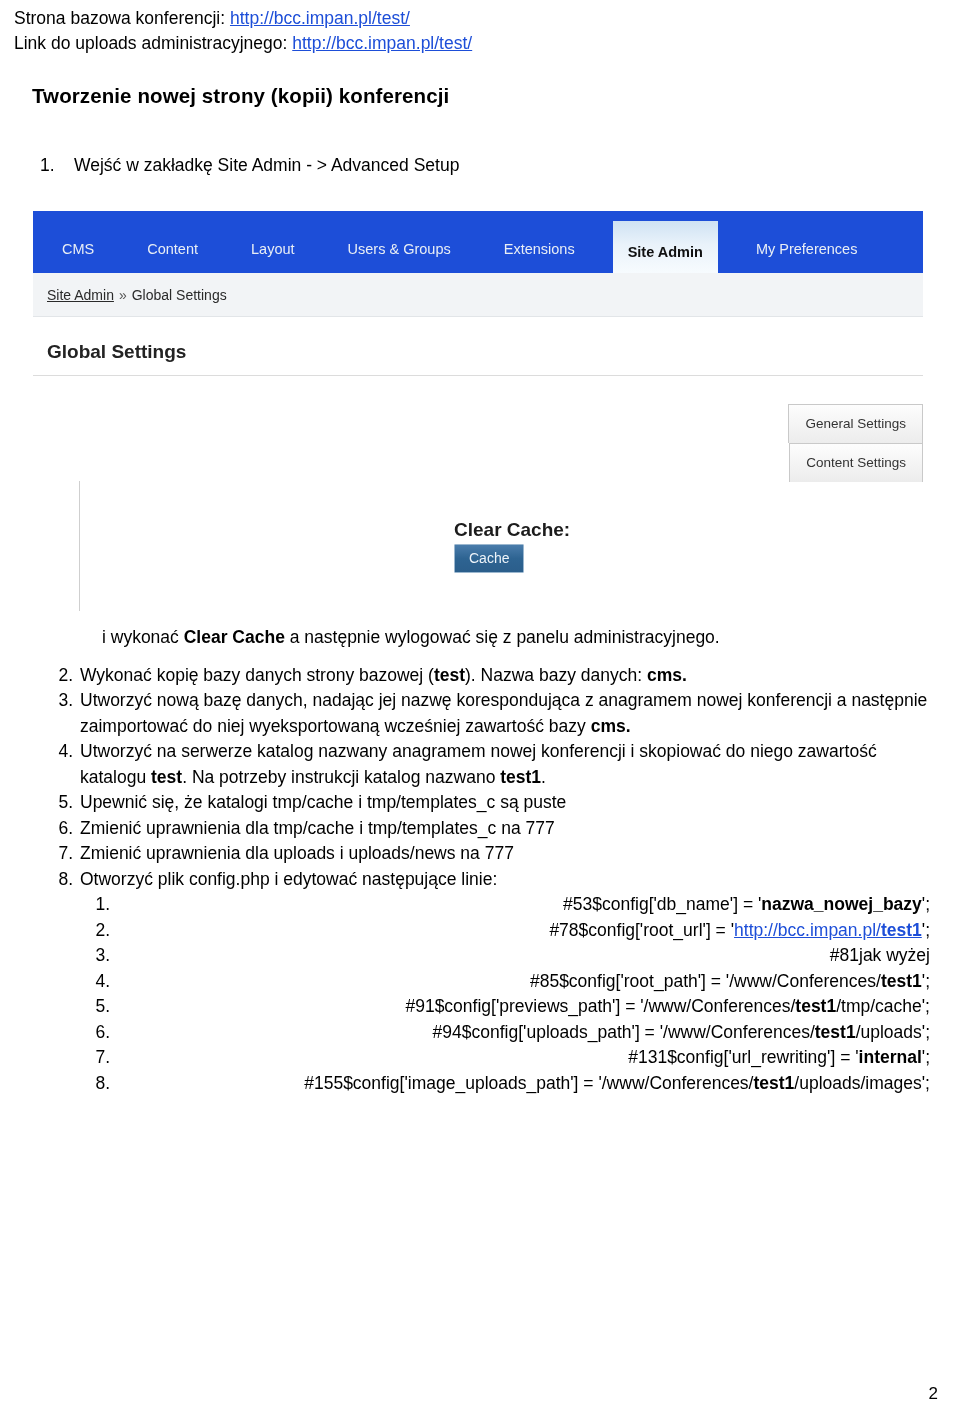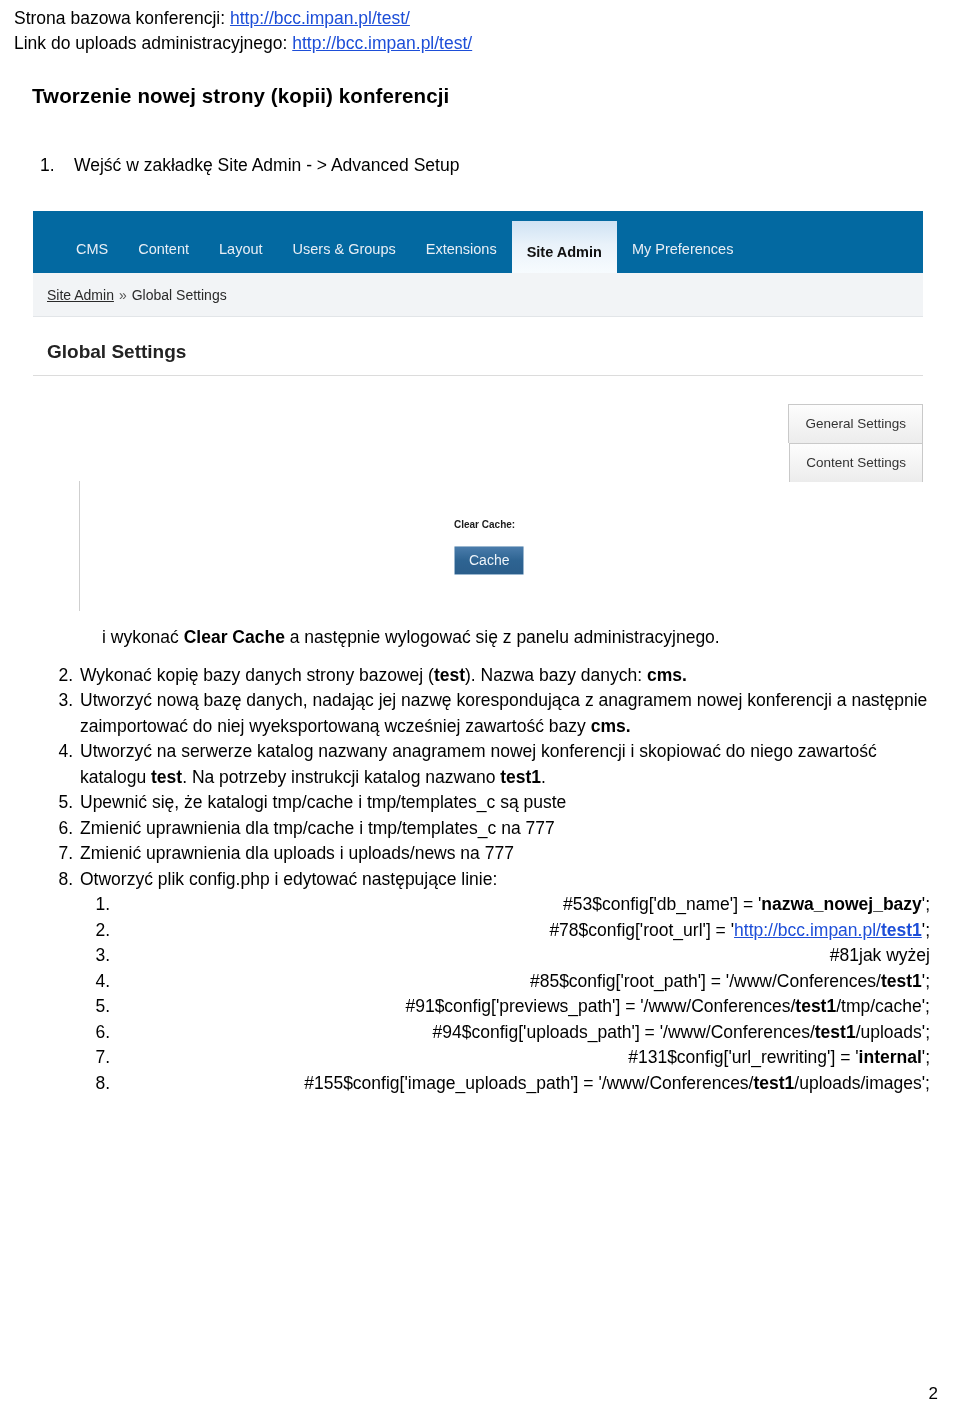--- a/index.html
+++ b/index.html
@@ -61,25 +61,26 @@
     left: 33px;
     top: 211px;
     width: 890px;
     height: 400px;
     background: #ffffff;
   }
 
   .cms-navbar {
     position: relative;
     height: 62px;
-    background: #0369a1;
+    background: #1d4ed8;
     display: flex;
     align-items: flex-end;
-    padding-left: 28px;
+    padding-left: 14px;
     box-sizing: border-box;
+    gap: 23px;
   }
   .cms-tab {
     position: relative;
     color: #e8eef5;
     font-size: 14.5px;
     padding: 0 15px 16px 15px;
     white-space: nowrap;
     font-family: "Liberation Sans", sans-serif;
   }
   .cms-tab.active {
@@ -158,24 +159,24 @@
     height: 130px;
     position: relative;
     margin-top: -1px;
   }
   .clear-cache-block {
     position: absolute;
     left: 374px;
     top: 38px;
   }
   .clear-cache-label {
-    font-size: 10px;
+    font-size: 19px;
     font-weight: bold;
     color: #1c1c1c;
-    margin-bottom: 16px;
+    margin-bottom: 3px;
   }
   .clear-btn {
     display: inline-block;
     background: linear-gradient(180deg, #4a7cab 0%, #2f6596 45%, #255party 100%);
     background: linear-gradient(180deg, #4a7cab 0%, #2e6492 50%, #2b5e8b 100%);
     border: 1px solid #9bb7cf;
     color: #eef4fa;
     font-size: 14px;
     padding: 5px 14px 6px 14px;
     border-radius: 1px;

